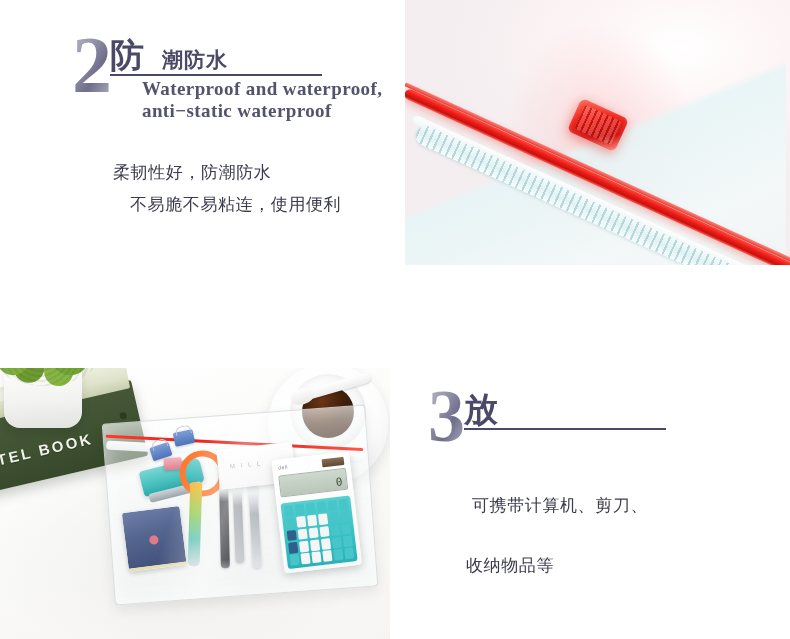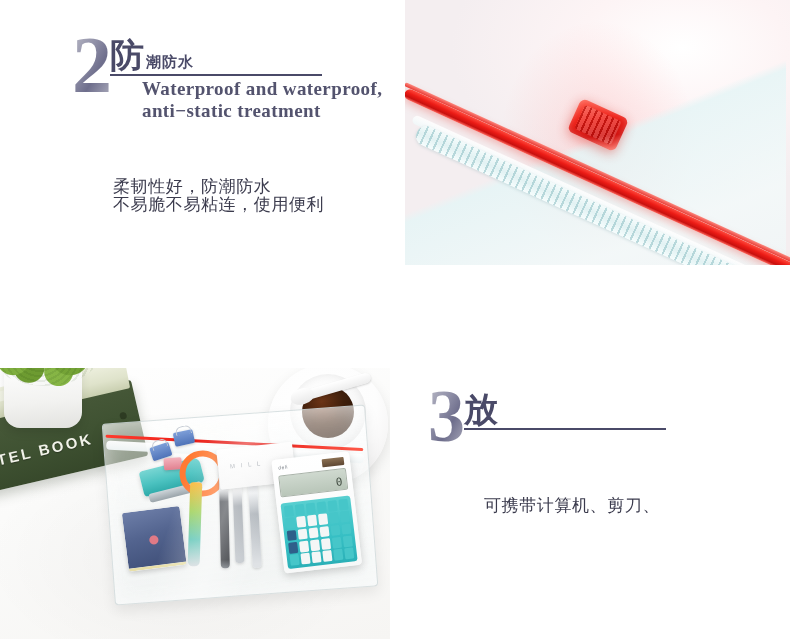--- a/index.html
+++ b/index.html
@@ -27,21 +27,21 @@
   }
   .head-right{display:flex;flex-direction:column;}
   .cn-title{
     color:#4a4a68;
     font-family:"DejaVu Sans", sans-serif;
     font-weight:700;
     display:flex;align-items:baseline;
     white-space:nowrap;
   }
   .cn-big{font-size:34px;line-height:1;letter-spacing:0px;}
-  .cn-small{font-size:15px;line-height:1;margin-left:2px;letter-spacing:1px;}
+  .cn-small{font-size:21px;line-height:1;margin-left:18px;letter-spacing:1px;}
   .rule{height:1.5px;background:#4a4a68;margin-top:2px;}
   .en-title{
     font-family:"Liberation Serif", serif;
     font-weight:700;
     color:#53536e;
     font-size:19px;
     line-height:1.22;
     letter-spacing:0.4px;
     margin-top:1px;
     white-space:nowrap;
@@ -342,27 +342,27 @@
   <div class="headblock" style="left:72px;top:34px;">
     <div class="head-row">
       <div class="bignum" style="font-size:80px;">2</div>
       <div class="head-right" style="margin-top:4px;margin-left:-2px;">
         <div class="cn-title">
           <span class="cn-big">防</span>
           <span class="cn-small">潮防水</span>
         </div>
         <div class="rule" style="width:212px;"></div>
         <div class="en-title">Waterproof and waterproof,</div>
-        <div class="en-title" style="margin-top:-1px;">anti−static treatment</div>
+        <div class="en-title" style="margin-top:-1px;">anti−static waterproof</div>
       </div>
     </div>
   </div>
 
-  <div class="body-copy" style="left:113px;top:172px;">柔韧性好，防潮防水</div>
-  <div class="body-copy" style="left:113px;top:190px;">不易脆不易粘连，使用便利</div>
+  <div class="body-copy" style="left:113px;top:158px;">柔韧性好，防潮防水</div>
+  <div class="body-copy" style="left:130px;top:190px;">不易脆不易粘连，使用便利</div>
 
   <div class="photo" id="photo-zipper">
     <div class="glow"></div>
     <div class="sheet"></div>
     <div class="track2"></div>
     <div class="track"></div>
     <div class="redstrip2"></div>
     <div class="redstrip"></div>
     <div class="slider"></div>
   </div>
@@ -374,21 +374,22 @@
       <div class="bignum" style="font-size:74px;">3</div>
       <div class="head-right" style="margin-top:4px;margin-left:-1px;">
         <div class="cn-title">
           <span class="cn-big">放</span>
         </div>
         <div class="rule" style="width:202px;"></div>
       </div>
     </div>
   </div>
 
-  <div class="body-copy" style="left:484px;top:491px;">可携带计算机、剪刀、</div>
+  <div class="body-copy" style="left:472px;top:491px;">可携带计算机、剪刀、</div>
+  <div class="body-copy" style="left:466px;top:551px;">收纳物品等</div>
 
   <div class="photo" id="photo-desk">
     <div class="shadowtint"></div>
 
     <div class="book">
       <div class="pages"></div>
       <div class="booktext">HOTEL BOOK</div>
       <div class="dot"></div>
     </div>
 

